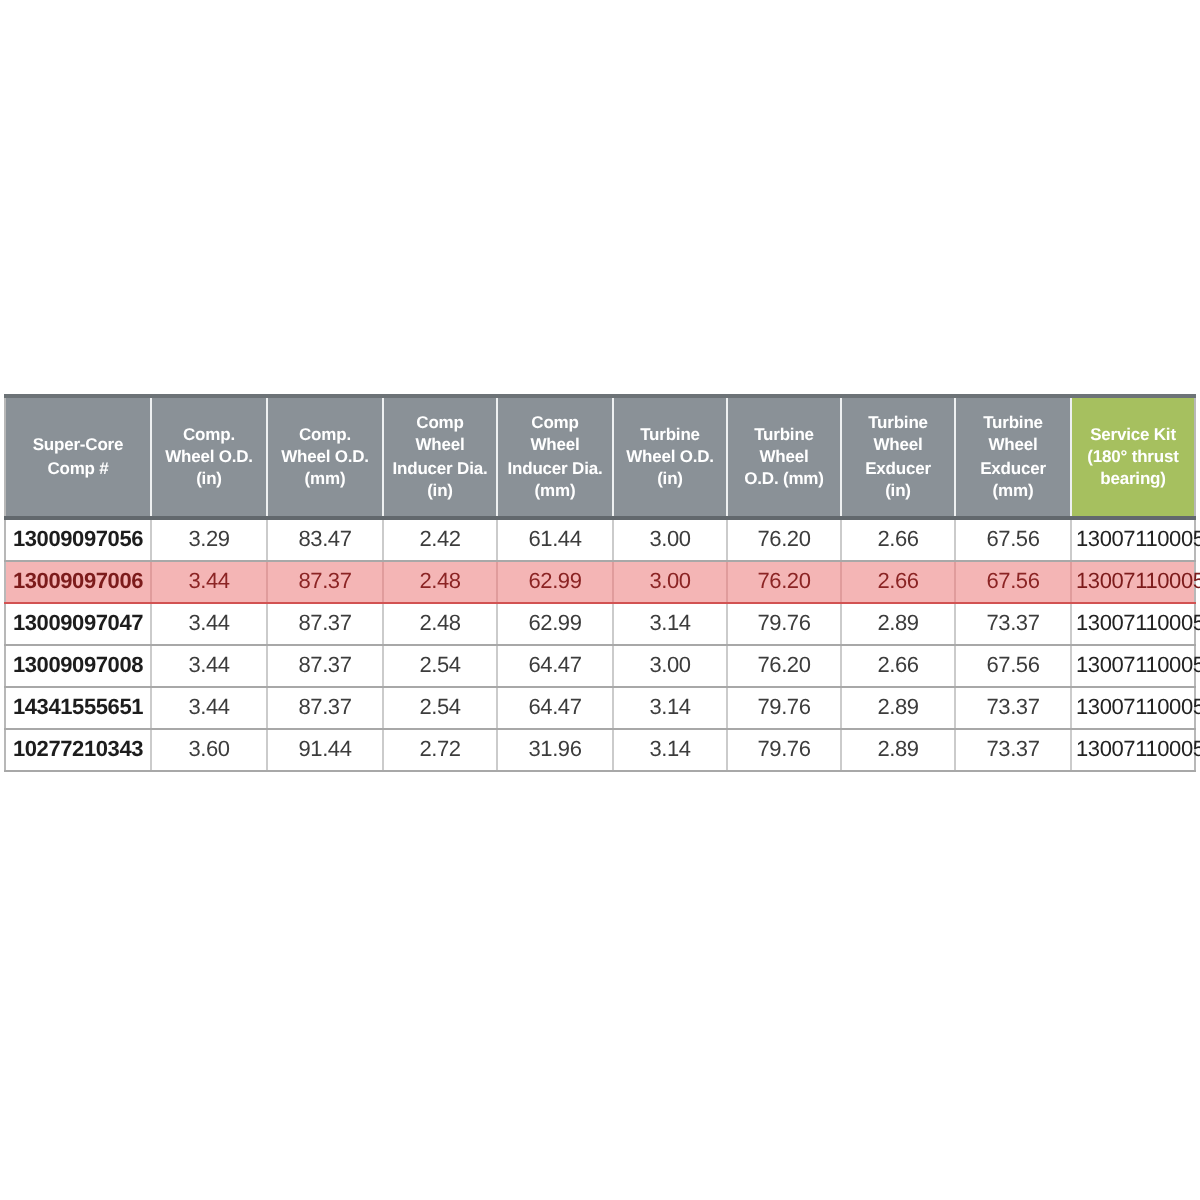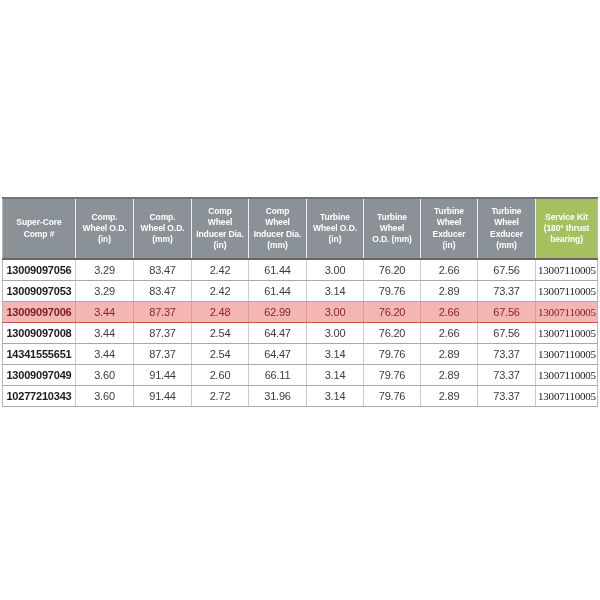--- a/index.html
+++ b/index.html
@@ -51,21 +51,21 @@
     height: 20px;
     padding: 0 2px;
     text-align: center;
     vertical-align: middle;
     font-size: 11px;
     letter-spacing: -0.2px;
     color: #3c3c3c;
     border-right: 1px solid #cbcbcb;
     border-bottom: 1px solid #a8a8a8;
   }
-  tbody td:last-child { border-right: none; font-family: Liberation Serif, serif; }
+  tbody td:last-child { border-right: none; }
   tbody td.part {
     font-weight: bold;
     color: #1d1d1d;
     margin-left: 36px;
   }
   tbody td.kit { color: #222222; }
   tbody tr.highlight td {
     background: var(--highlight-row-bg, #f4b5b5);
     color: var(--highlight-row-text, #8b2424);
     border-right-color: #e09c9c;
@@ -137,74 +137,62 @@
           <td>3.29</td>
           <td>83.47</td>
           <td>2.42</td>
           <td>61.44</td>
           <td>3.00</td>
           <td>76.20</td>
           <td>2.66</td>
           <td>67.56</td>
           <td class="kit">13007110005</td>
         </tr>
-        <tr>
-          <td class="part">13009097053</td>
-          <td>3.29</td>
-          <td>83.47</td>
-          <td>2.42</td>
-          <td>61.44</td>
-          <td>3.14</td>
-          <td>79.76</td>
-          <td>2.89</td>
-          <td>73.37</td>
-          <td class="kit">13007110005</td>
-        </tr>
         <tr class="highlight">
           <td class="part">13009097006</td>
           <td>3.44</td>
           <td>87.37</td>
           <td>2.48</td>
           <td>62.99</td>
           <td>3.00</td>
           <td>76.20</td>
           <td>2.66</td>
           <td>67.56</td>
           <td class="kit">13007110005</td>
         </tr>
         <tr>
+          <td class="part">13009097047</td>
+          <td>3.44</td>
+          <td>87.37</td>
+          <td>2.48</td>
+          <td>62.99</td>
+          <td>3.14</td>
+          <td>79.76</td>
+          <td>2.89</td>
+          <td>73.37</td>
+          <td class="kit">13007110005</td>
+        </tr>
+        <tr>
           <td class="part">13009097008</td>
           <td>3.44</td>
           <td>87.37</td>
           <td>2.54</td>
           <td>64.47</td>
           <td>3.00</td>
           <td>76.20</td>
           <td>2.66</td>
           <td>67.56</td>
           <td class="kit">13007110005</td>
         </tr>
         <tr>
           <td class="part">14341555651</td>
           <td>3.44</td>
           <td>87.37</td>
           <td>2.54</td>
           <td>64.47</td>
-          <td>3.14</td>
-          <td>79.76</td>
-          <td>2.89</td>
-          <td>73.37</td>
-          <td class="kit">13007110005</td>
-        </tr>
-        <tr>
-          <td class="part">13009097049</td>
-          <td>3.60</td>
-          <td>91.44</td>
-          <td>2.60</td>
-          <td>66.11</td>
           <td>3.14</td>
           <td>79.76</td>
           <td>2.89</td>
           <td>73.37</td>
           <td class="kit">13007110005</td>
         </tr>
         <tr>
           <td class="part">10277210343</td>
           <td>3.60</td>
           <td>91.44</td>

